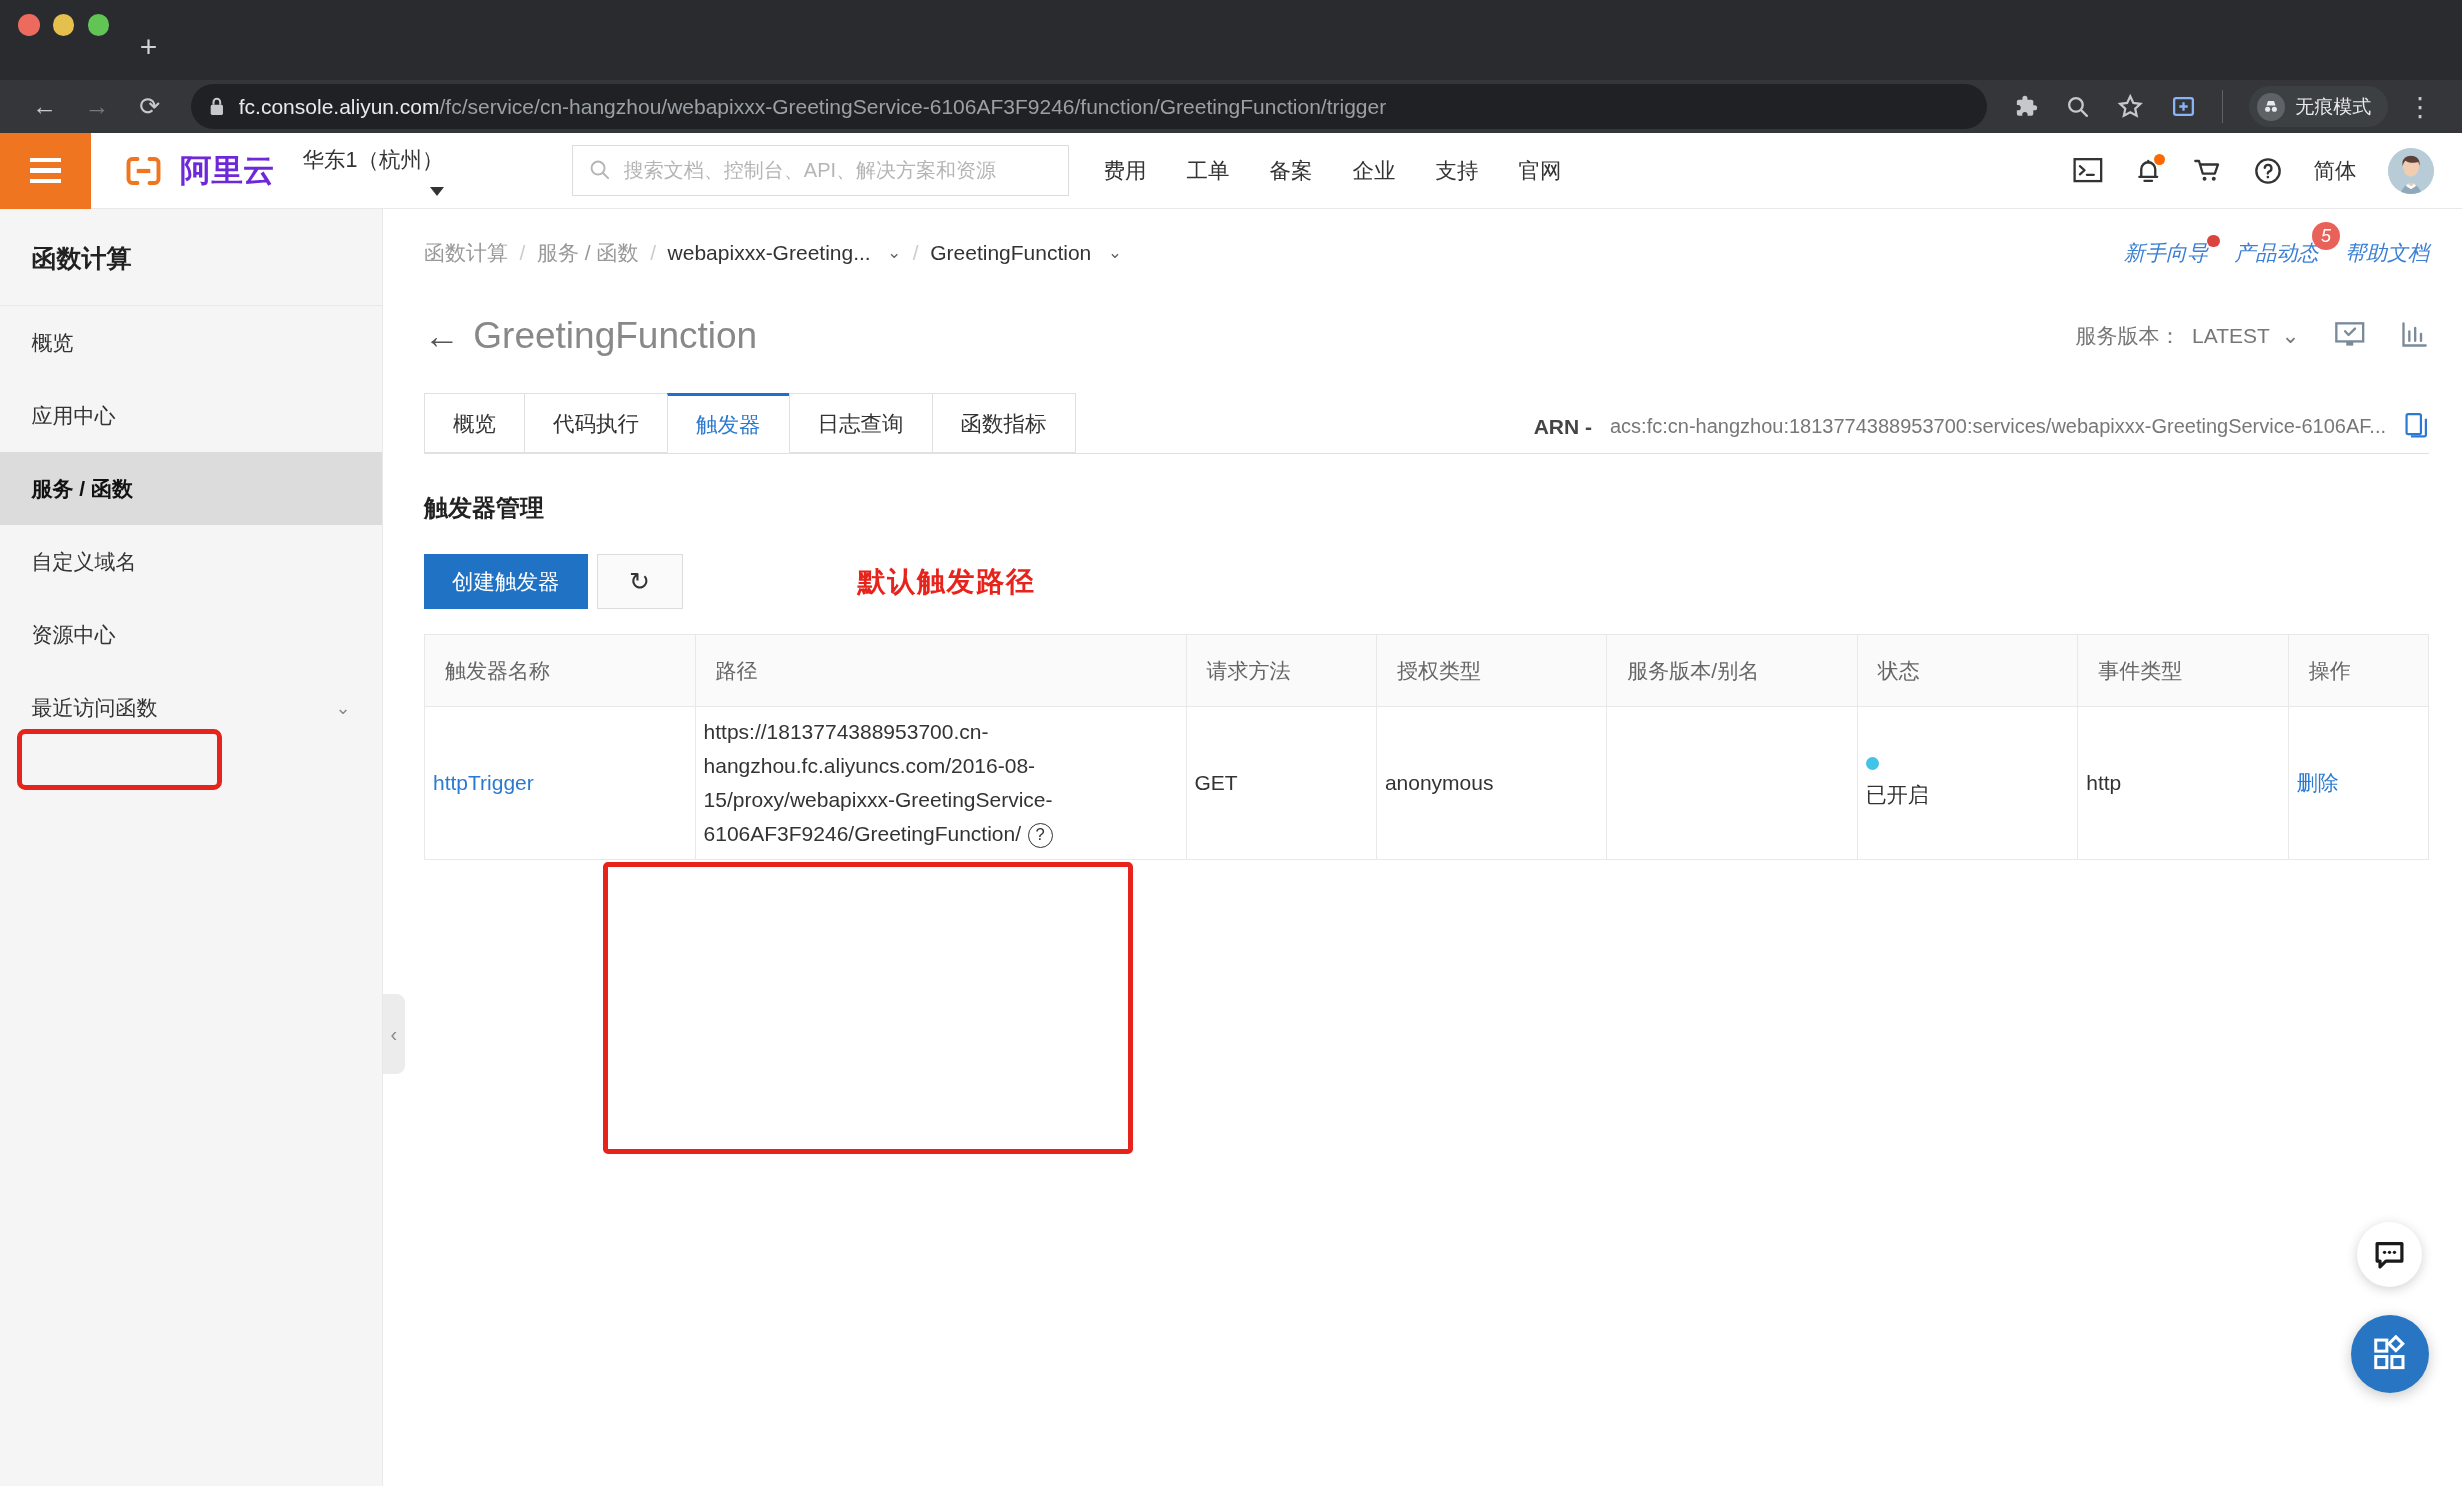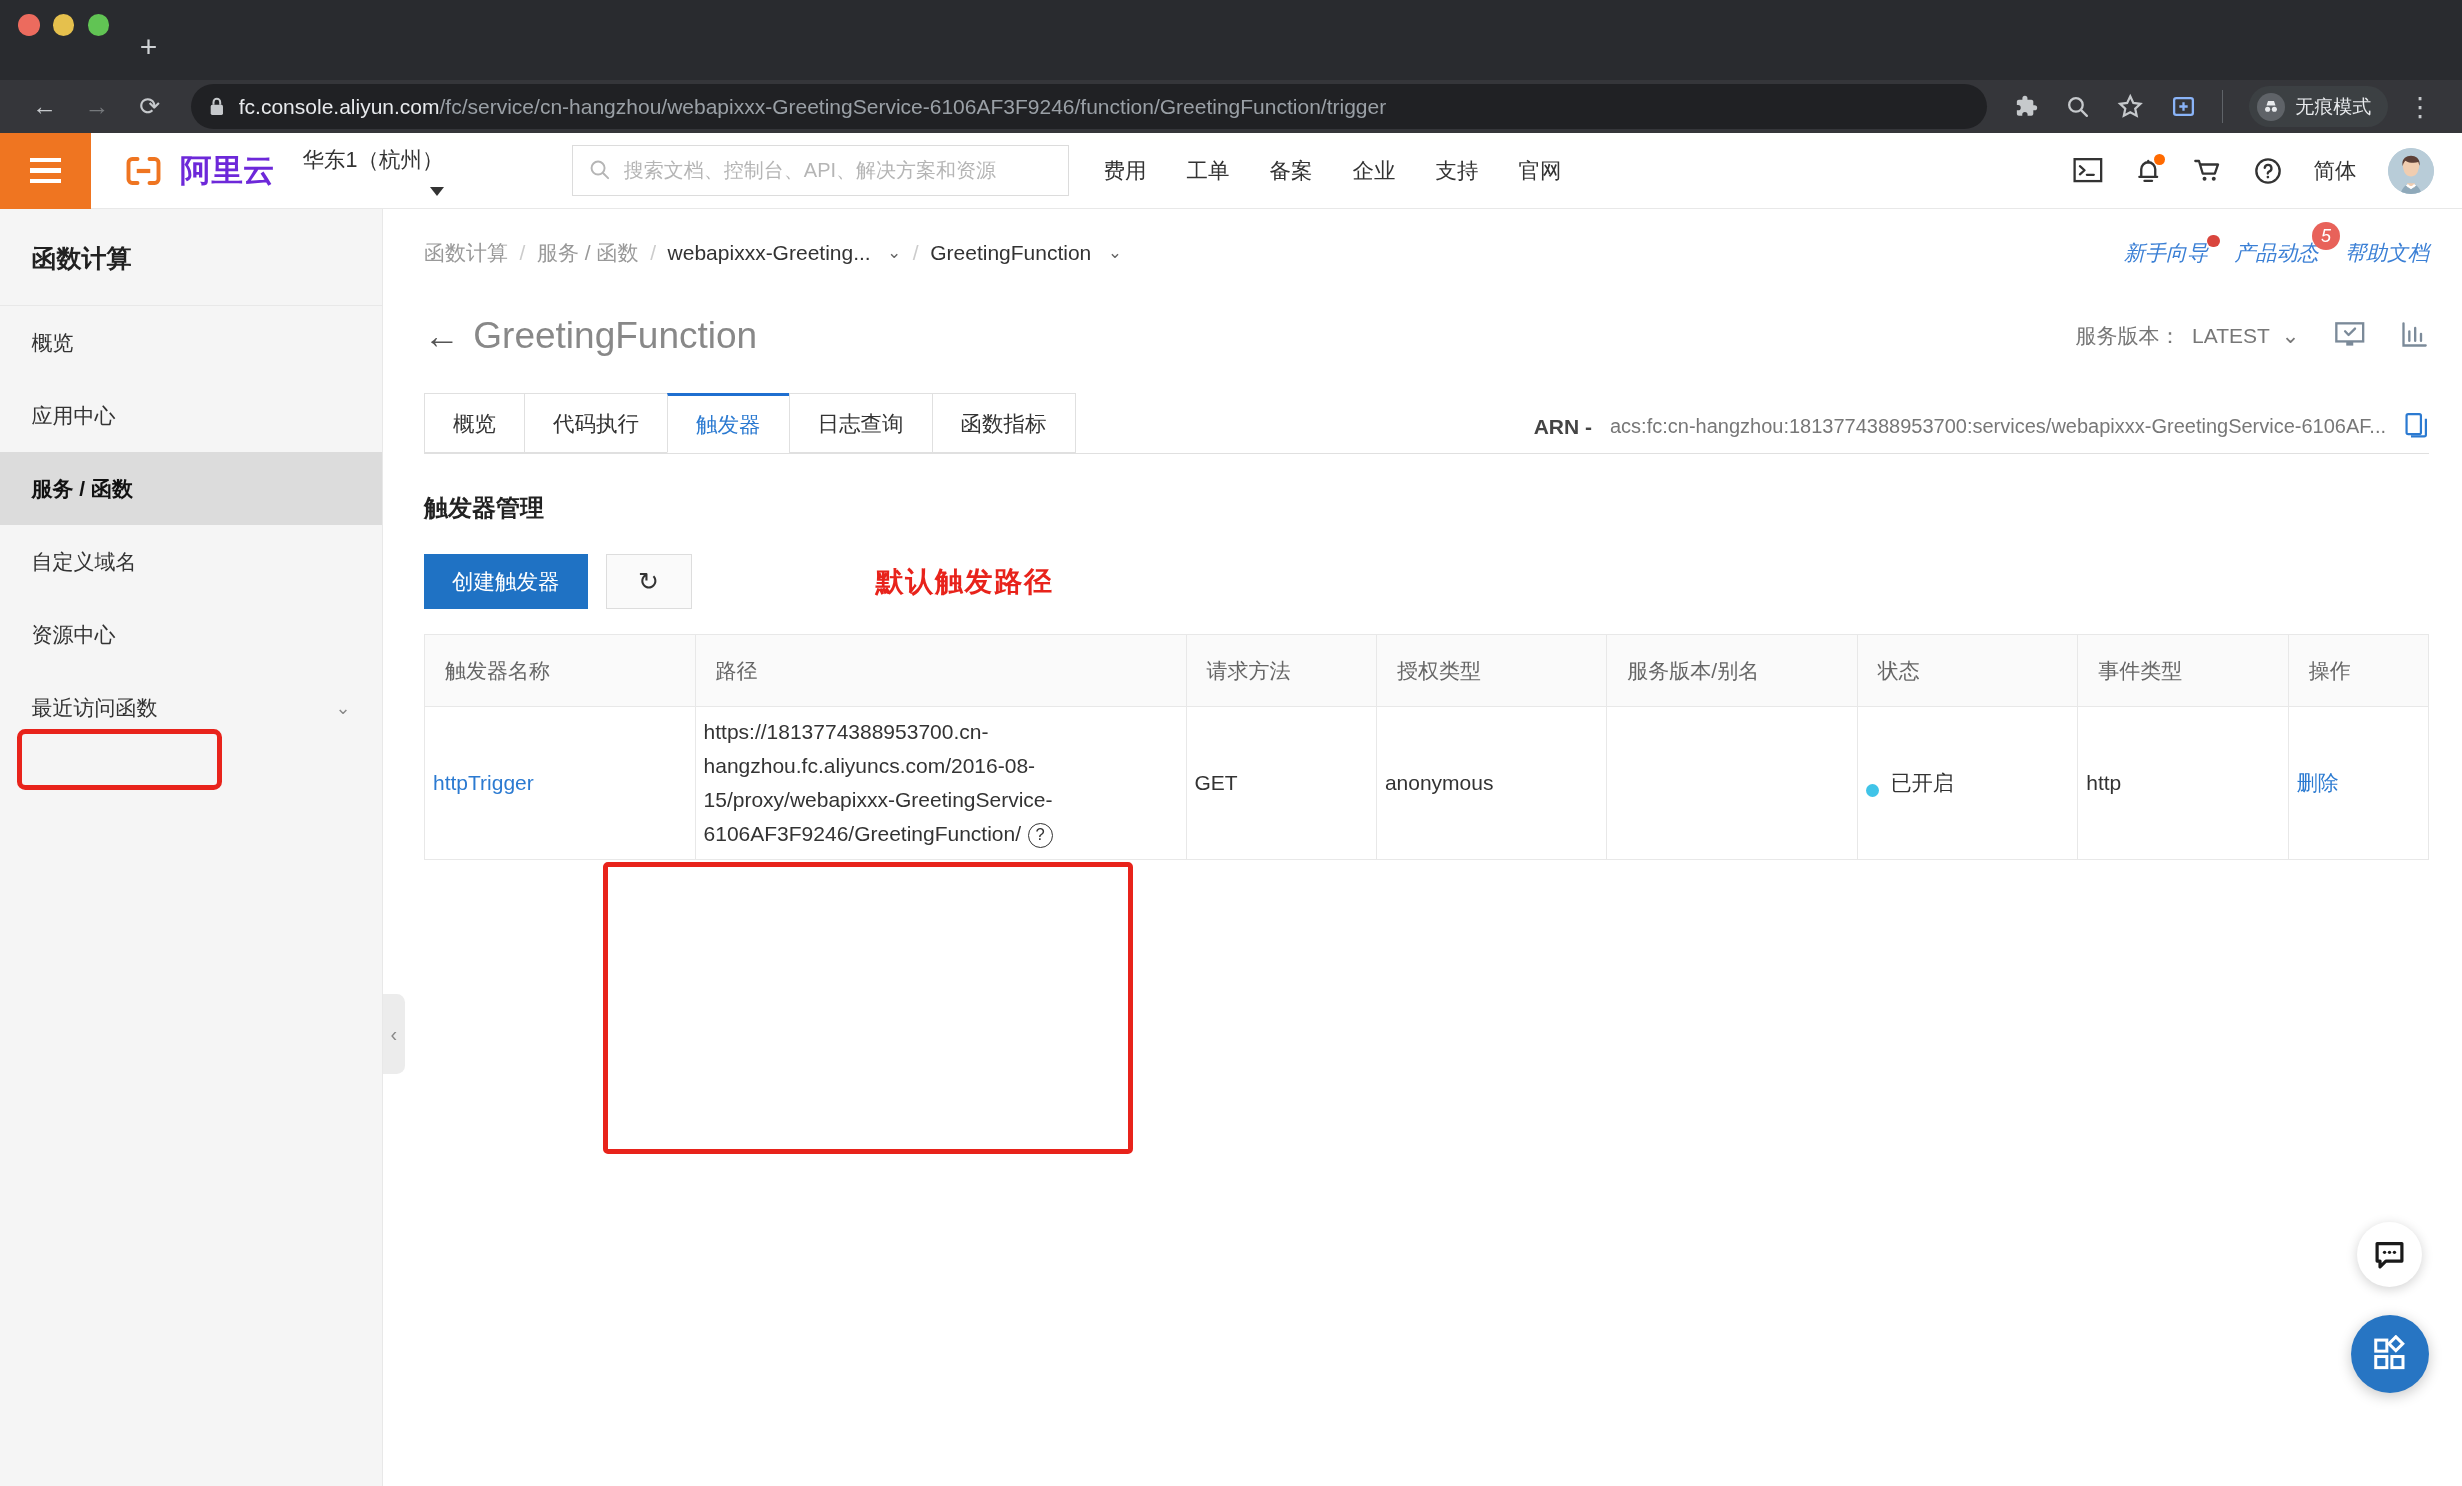--- a/index.html
+++ b/index.html
@@ -384,21 +384,21 @@
   
   .section-title {
     font-size: 24px;
     font-weight: bold;
     color: #222;
     margin-top: 38px;
   }
   .btn-row {
     display: flex; align-items: center;
     margin-top: 30px;
-    gap: 18px;
+    gap: 9px;
     position: relative;
   }
   .btn-primary {
     background: #1f72c4;
     color: #fff;
     font-size: 21.5px;
     padding: 0 28px;
     height: 55px;
     border: none;
     display: flex; align-items: center;
@@ -451,21 +451,21 @@
   .url-cell { line-height: 1.62; }
   .help-circle {
     display: inline-flex; align-items: center; justify-content: center;
     width: 25px; height: 25px;
     border: 1.7px solid #333; border-radius: 50%;
     font-size: 16.6px; color: #333;
     vertical-align: middle;
     margin-left: 6.6px;
     cursor: pointer;
   }
-  .status-wrap { display: flex; align-items: flex-end; gap: 11.6px; }
+  .status-wrap { display: flex; align-items: flex-start; gap: 11.6px; flex-direction: column; }
   .status-dot { width: 13.3px; height: 13.3px; border-radius: 50%; background: #40c4e8; }
 
   
   .path-highlight {
     position: absolute;
     border: 5px solid #e8231b;
     border-radius: 5px;
     pointer-events: none;
     z-index: 5;
   }

